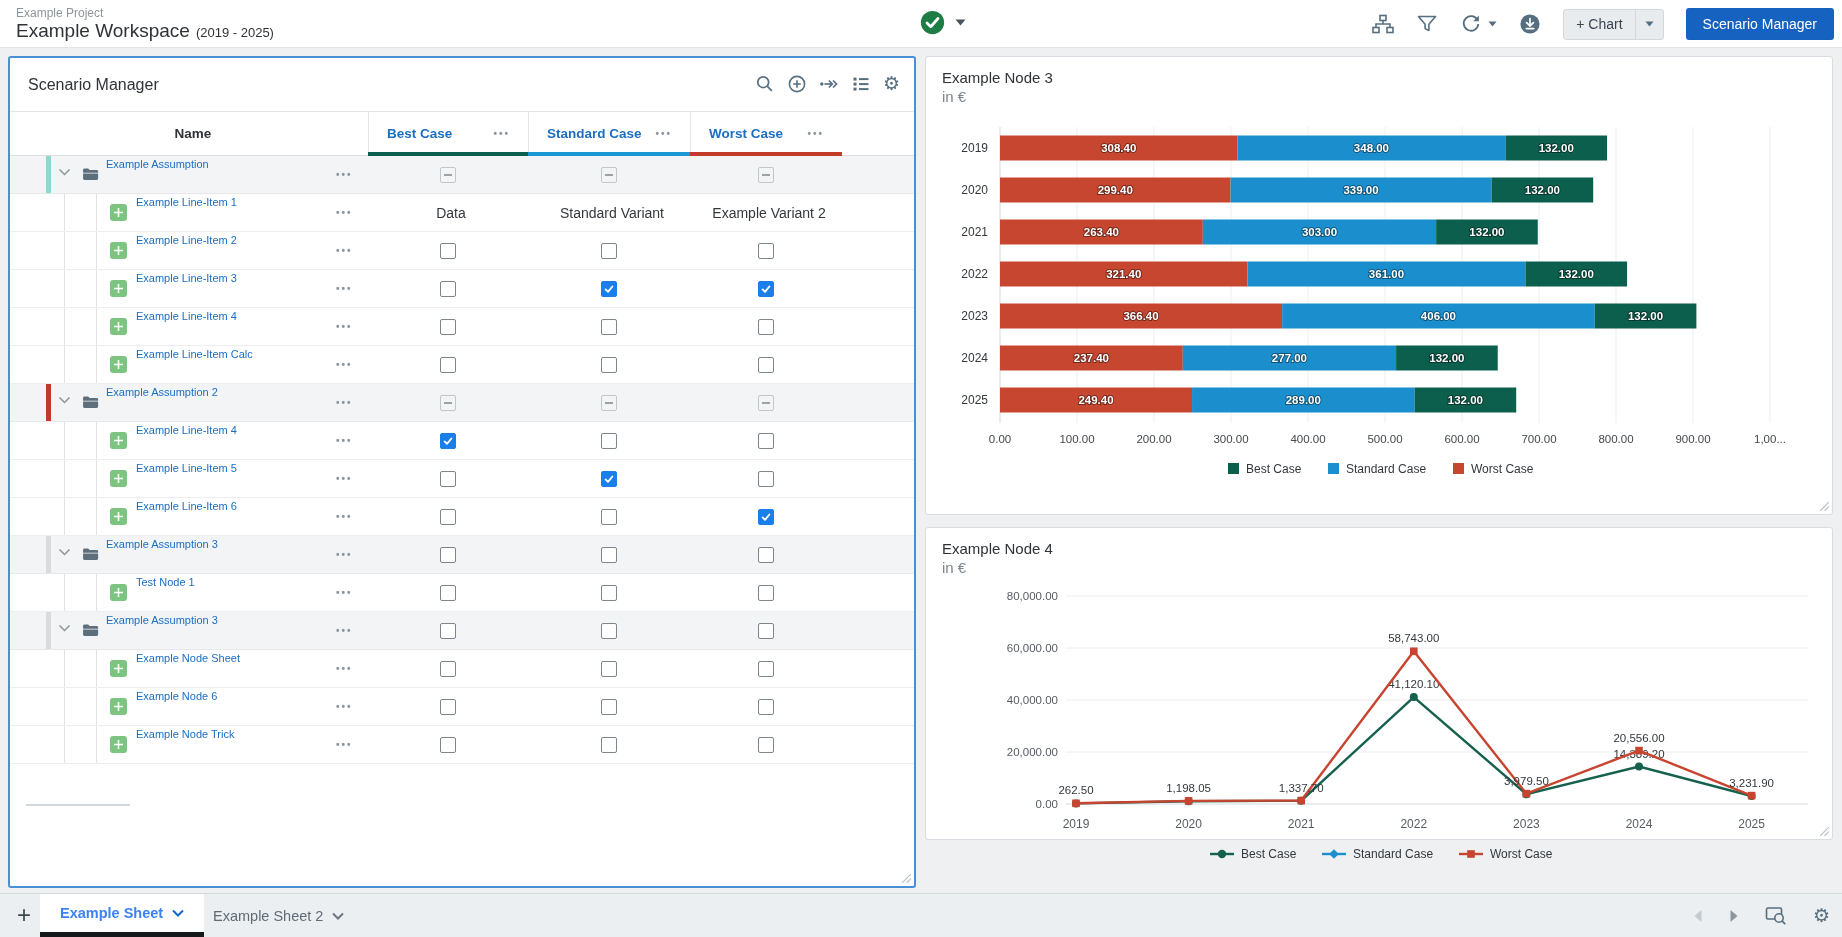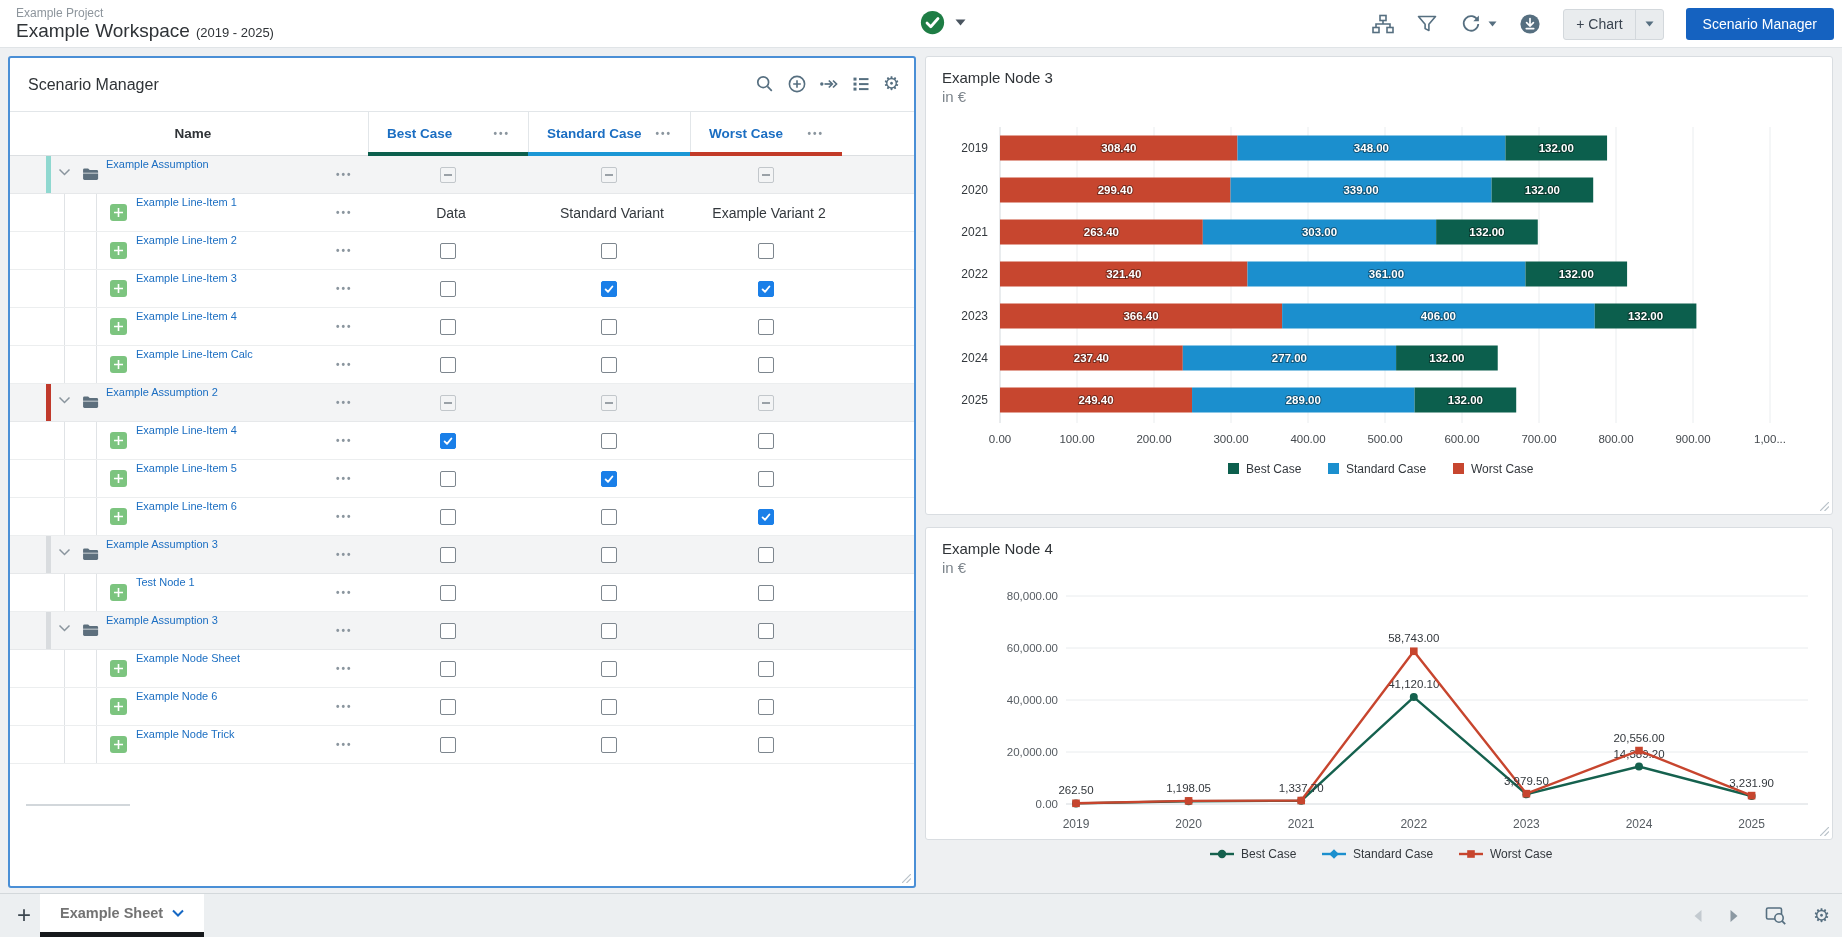--- a/index.html
+++ b/index.html
@@ -75,21 +75,21 @@
   .c-title { font-size:15px; color:#2f3337; }
   .c-sub { font-size:15px; color:#7d858c; margin-top:2px; }
 
   
   .bottombar { position:absolute; left:0; top:893px; width:1842px; height:44px;
     background:#eceff1; border-top:1px solid #d3d8db; }
   .add-sheet { position:absolute; left:10px; top:8px; width:28px; height:28px;
     font-size:24px; color:#3c4750; font-weight:300; text-align:center; line-height:26px; cursor:pointer; }
   .tab { position:absolute; top:0; height:43px; display:flex; align-items:center; gap:9px;
     padding:0 20px; font-size:14.5px; cursor:pointer; }
-  .tab.active { left:40px; background:#fff; color:#737373; font-weight:bold;
+  .tab.active { left:40px; background:#fff; color:#3b82f6; font-weight:bold;
     border-bottom:5px solid #16191c; }
   .tab.inactive { left:193px; color:#5f6b76; }
   .bb-icons { position:absolute; right:12px; top:0; height:43px; display:flex; align-items:center; gap:26px; }
   .gear-glyph { font-family:"DejaVu Sans", sans-serif; font-size:19px; color:#566f80;
     line-height:1; cursor:pointer; }
 </style>
 </head>
 <body>
 
 <div class="topbar">
@@ -782,20 +782,26 @@
 </div>
 
 <div class="bottombar">
   <div class="add-sheet">+</div>
   <div class="tab active">
     <span>Example Sheet</span>
     <svg width="12" height="8" viewBox="0 0 12 8">
         <path d="M1 1.5l5 5 5-5" stroke="#1668c4" stroke-width="2" fill="none"></path>
       </svg>
   </div>
+  <div class="tab inactive">
+    <span>Example Sheet 2</span>
+    <svg width="12" height="8" viewBox="0 0 12 8">
+        <path d="M1 1.5l5 5 5-5" stroke="#6b7480" stroke-width="2" fill="none"></path>
+      </svg>
+  </div>
   <div class="bb-icons">
     <svg width="10" height="14" viewBox="0 0 10 14">
         <polygon points="8.5,1 1.5,7 8.5,13" fill="#c3cad0"></polygon>
       </svg>
     <svg width="10" height="14" viewBox="0 0 10 14">
         <polygon points="1.5,1 8.5,7 1.5,13" fill="#8b98a2"></polygon>
       </svg>
     <span>
       <svg width="22" height="20" viewBox="0 0 22 20" fill="none">
         <rect x="1.5" y="2" width="15" height="11" rx="1.5" stroke="#566f80" stroke-width="1.6"></rect>

